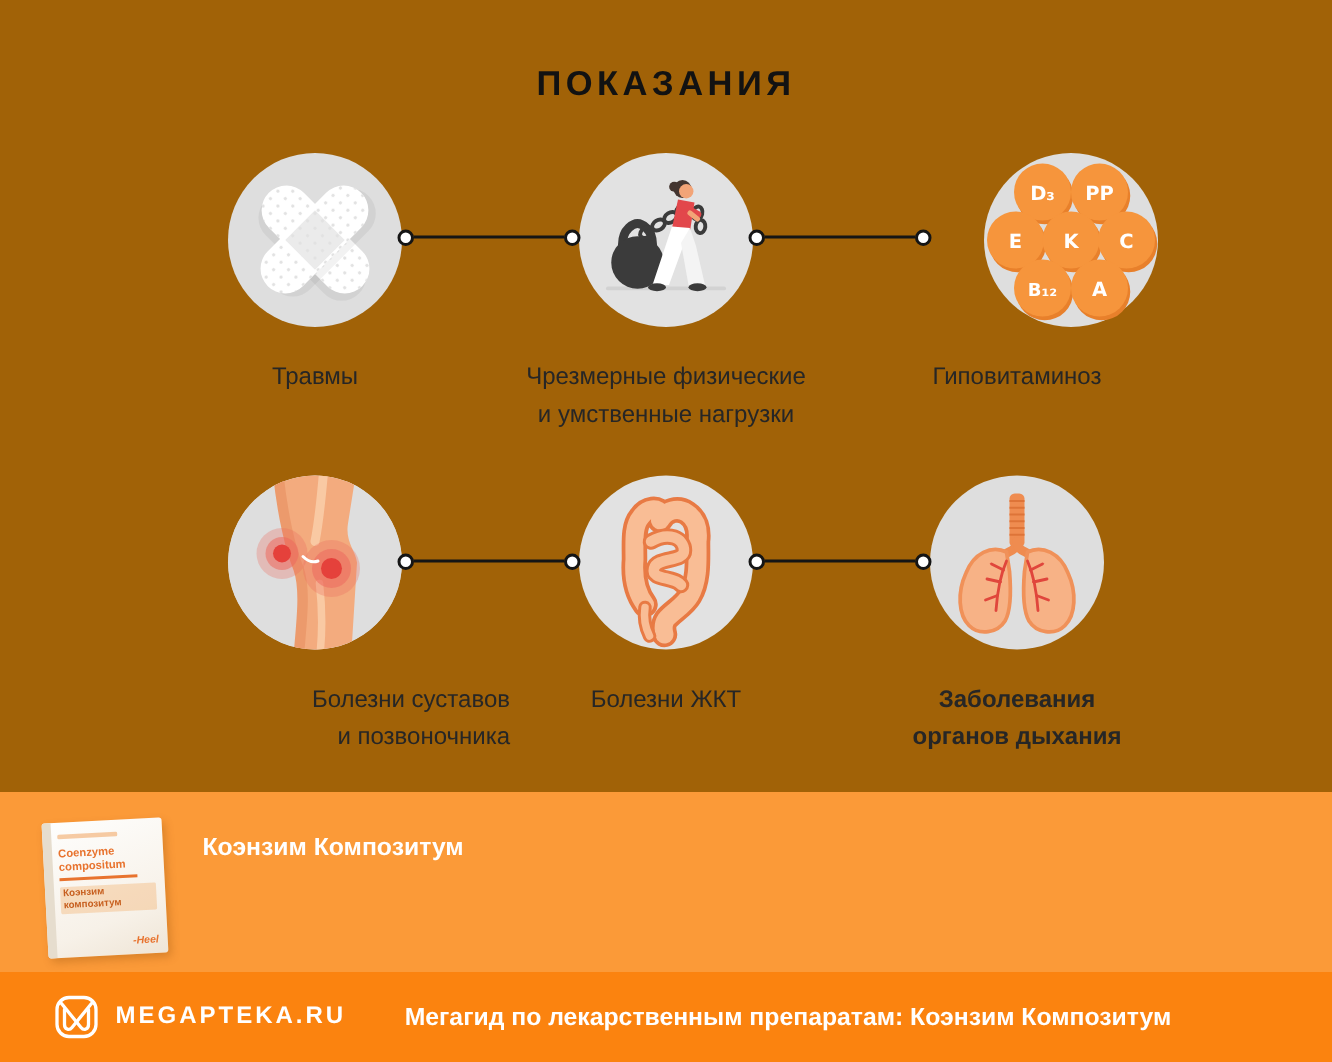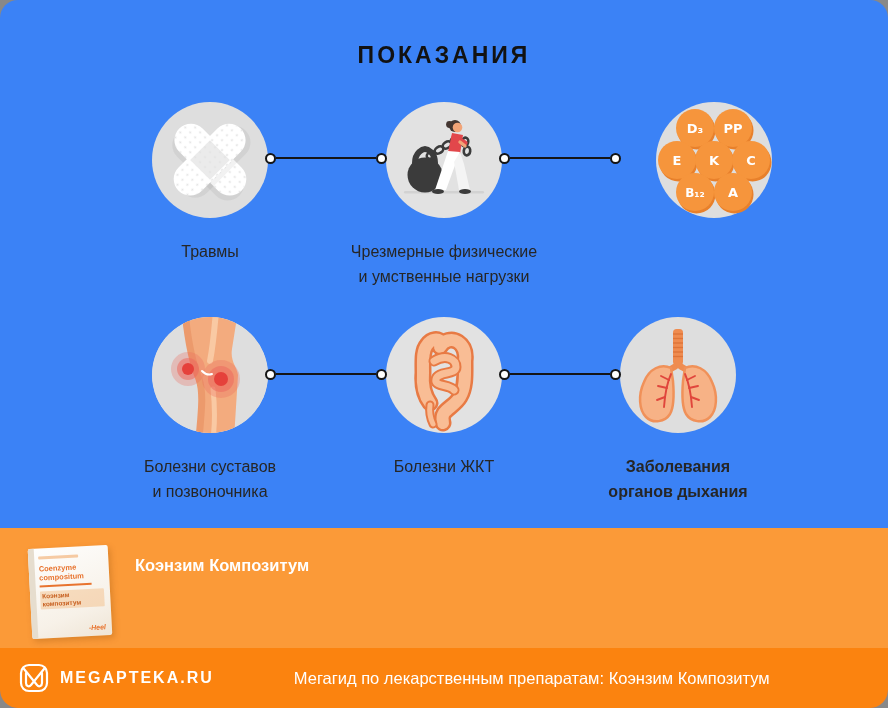--- a/index.html
+++ b/index.html
@@ -1,21 +1,20 @@
 <!DOCTYPE html>
 <html><head>
 <meta charset="utf-8">
 <style>
   * { margin:0; padding:0; box-sizing:border-box; }
   html,body { background:#888; }
   .stage {
     position:relative; width:888px; height:708px; overflow:hidden;
-    background:#3b82f6; font-family:"Liberation Sans","DejaVu Sans",sans-serif;
+    background:#a16207; font-family:"Liberation Sans","DejaVu Sans",sans-serif;
     margin:0 auto;
-    border-radius:18px;
   }
   .title {
     position:absolute; top:42px; left:0; width:100%;
     text-align:center; font-size:23px; font-weight:800;
     letter-spacing:3px; color:#121212;
   }
   .circle {
     position:absolute; width:116px; height:116px; border-radius:50%;
     background:#DEDEDE;
   }
@@ -56,28 +55,28 @@
   .box-art .brand { margin-top:auto; align-self:flex-end; font-size:7px;
     font-style:italic; font-weight:700; color:#E8732E; }
   .product-text { position:absolute; left:135px; top:556px; color:#fff; }
   .product-name { font-size:16.5px; font-weight:700; margin-bottom:6px; }
   .product-desc {
     width:648px; font-size:16px; line-height:1.55;
     color:rgba(255,255,255,.95);
   }
   .footer {
     position:absolute; left:0; top:648px; width:888px; height:60px;
-    background:#FB830F; display:flex; align-items:center; padding-left:19px;
+    background:#FB830F; display:flex; align-items:center; padding-left:36px;
     color:#fff;
   }
   .footer .logo { flex:0 0 auto; }
   .footer .brand {
     font-size:16px; font-weight:800; letter-spacing:2px; margin-left:11px;
   }
-  .footer .caption { font-size:16.5px; font-weight:400; margin-left:80px; }
+  .footer .caption { font-size:16.5px; font-weight:700; margin-left:39px; }
 </style>
 </head>
 <body>
 
 <div class="stage">
 
   <div class="title">ПОКАЗАНИЯ</div>
 
   <div class="circle" style="left:152px; top:102px;">
     <svg viewBox="0 0 116 116">
@@ -179,20 +178,21 @@
   </div>
   <div class="connector" style="left:499px; top:150px;">
     <span class="ring"></span>
     <span class="line"></span>
     <span class="ring"></span>
   </div>
 
   <div class="item-label" style="left:314px; top:240px;">Чрезмерные физические
 и умственные нагрузки</div>
   <div class="item-label" style="left:80px;  top:240px;">Травмы</div>
+  <div class="item-label" style="left:548px; top:240px;">Гиповитаминоз</div>
 
   <div class="circle" style="left:152px; top:317px;">
     <svg viewBox="0 0 116 116">
       <defs>
           <clipPath id="kneeclip">
             <circle cx="58" cy="58" r="58"></circle>
           </clipPath>
         </defs>
       <g clip-path="url(#kneeclip)">
         <circle cx="58" cy="58" r="58" fill="#DEDEDE"></circle>
@@ -264,21 +264,21 @@
     <span class="ring"></span>
     <span class="line"></span>
     <span class="ring"></span>
   </div>
   <div class="connector" style="left:499px; top:366px;">
     <span class="ring"></span>
     <span class="line"></span>
     <span class="ring"></span>
   </div>
 
-  <div class="item-label" style="left:80px;  top:455px;">Болезни суставов
+  <div class="item-label" style="left:80px;  top:455px;text-align:right;">Болезни суставов
 и позвоночника</div>
   <div class="item-label" style="left:314px; top:455px;">Болезни ЖКТ</div>
   <div class="item-label" style="left:548px; top:455px;font-weight:bold;">Заболевания
 органов дыхания</div>
 
   <div class="product-band"></div>
 
   <div class="box-art">
     <span class="side"></span>
     <span class="topline"></span>

